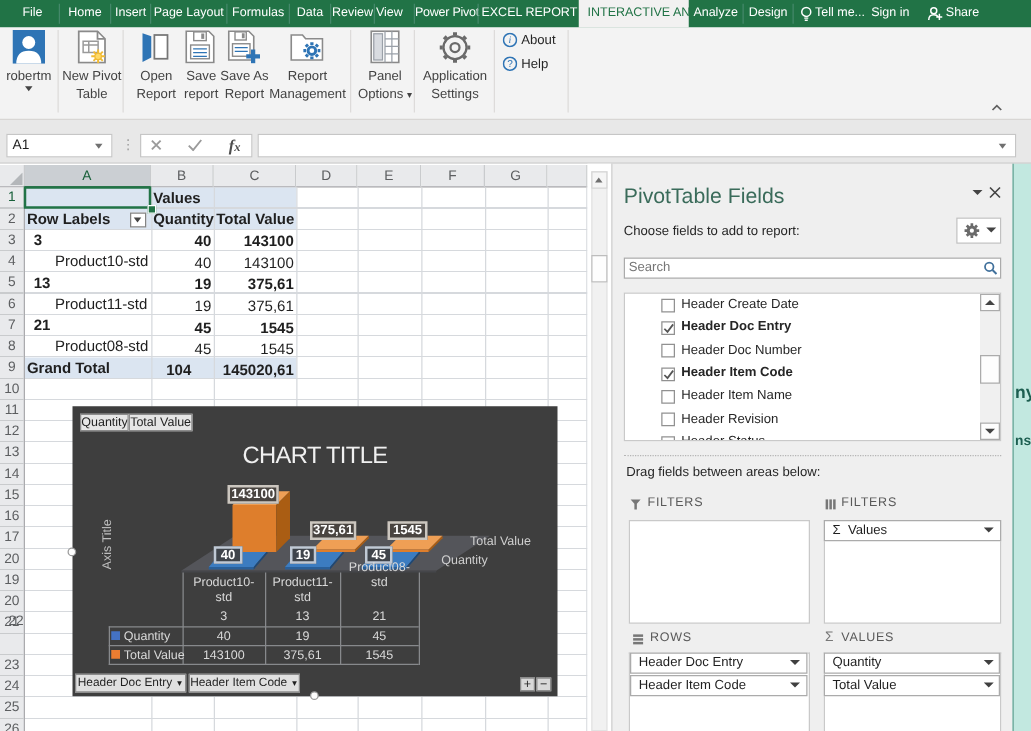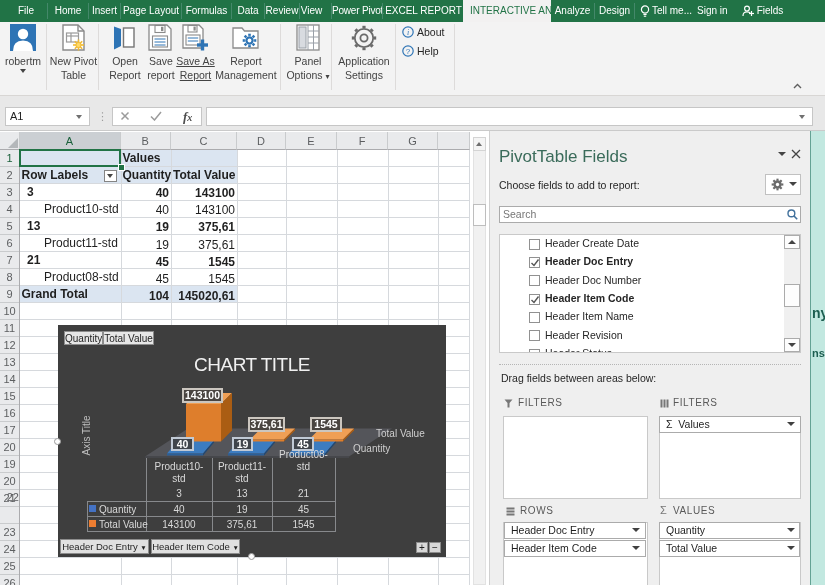--- a/index.html
+++ b/index.html
@@ -81,21 +81,21 @@
       <line x1="3.8" y1="11.2" x2="6.2" y2="11.2" stroke="#fff" stroke-width="1.1"></line>
     </svg>
     <span class="tab" style="left:652px;width:40px;">Tell me...</span>
     <span class="tab" style="left:697px;width:28px;">Sign in</span>
     <svg class="abs" style="left:742px;top:5px;" width="12" height="12" viewBox="0 0 12 12">
       <circle cx="5" cy="3.6" r="2.4" fill="none" stroke="#fff" stroke-width="1.2"></circle>
       <path d="M1 11 Q1 6.8 5 6.8 Q7.6 6.8 8.6 8.5" fill="none" stroke="#fff" stroke-width="1.2"></path>
       <line x1="9.5" y1="6" x2="9.5" y2="11" stroke="#fff" stroke-width="1.2"></line>
       <line x1="7" y1="8.5" x2="12" y2="8.5" stroke="#fff" stroke-width="1.2"></line>
     </svg>
-    <span class="tab" style="left:755px;width:30px;">Fields</span>
+    <span class="tab" style="left:755px;width:30px;">Share</span>
   </div>
 
   <div id="ribbon" class="abs">
     <span class="rsep" style="left:46px;"></span>
     <span class="rsep" style="left:98px;"></span>
     <span class="rsep" style="left:280px;"></span>
     <span class="rsep" style="left:331px;"></span>
     <span class="rsep" style="left:395px;"></span>
     <span class="rsep" style="left:454px;"></span>
 
@@ -149,21 +149,21 @@
       <rect x="4" y="11" width="14" height="10" fill="#fff" stroke="#8a8a8a" stroke-width="1.1"></rect>
       <g stroke="#2e74b5" stroke-width="1">
         <line x1="5.8" y1="14" x2="16.2" y2="14"></line>
         <line x1="5.8" y1="17" x2="16.2" y2="17"></line>
       </g>
       <g stroke="#2e74b5" stroke-width="3.4">
         <line x1="20.5" y1="15.5" x2="20.5" y2="26.5"></line>
         <line x1="15" y1="21" x2="26" y2="21"></line>
       </g>
     </svg>
-    <div class="rlabel" style="left:172px;top:33px;width:47px;text-decoration:underline;">Save As<br>Report</div>
+    <div class="rlabel" style="left:172px;top:33px;width:47px;">Save As<br>Report</div>
 
     <svg class="abs" style="left:232px;top:2px;" width="27" height="27" viewBox="0 0 27 27">
       <path d="M1 4 L10 4 L12.5 7 L26 7 L26 24 L1 24 Z" fill="#fff" stroke="#8a8a8a" stroke-width="1.3"></path>
       <g transform="translate(17.5,16.5)">
         <g stroke="#2e74b5" stroke-width="2.6">
           <line x1="0" y1="-4.6" x2="0" y2="-6.8"></line>
             <line x1="0" y1="4.6" x2="0" y2="6.8"></line>
           <line x1="-4.6" y1="0" x2="-6.8" y2="0"></line>
             <line x1="4.6" y1="0" x2="6.8" y2="0"></line>
           <line x1="-3.2" y1="-3.2" x2="-4.8" y2="-4.8"></line>
@@ -313,21 +313,21 @@
     <div class="cell" style="left:44px;top:103.5px;line-height:17px;">Product11-std</div>
     <div class="cell" style="left:123px;top:105.5px;width:46px;text-align:right;line-height:17.3px;">19</div>
     <div class="cell" style="left:171px;top:105.5px;width:64px;text-align:right;line-height:17.3px;">375,61</div>
     <div class="cell b" style="left:27px;top:120.5px;line-height:17px;">21</div>
     <div class="cell b" style="left:123px;top:122.8px;width:46px;text-align:right;line-height:17.3px;">45</div>
     <div class="cell b" style="left:171px;top:122.8px;width:64px;text-align:right;line-height:17.3px;">1545</div>
     <div class="cell" style="left:44px;top:137.5px;line-height:17px;">Product08-std</div>
     <div class="cell" style="left:123px;top:140.1px;width:46px;text-align:right;line-height:17.3px;">45</div>
     <div class="cell" style="left:171px;top:140.1px;width:64px;text-align:right;line-height:17.3px;">1545</div>
     <div class="cell b" style="left:21.5px;top:154.5px;line-height:17px;">Grand Total</div>
-    <div class="cell b" style="left:123px;top:157.4px;width:46px;text-align:right;line-height:17.3px;">104</div>
+    <div class="cell b" style="left:107px;top:157.4px;width:46px;text-align:right;line-height:17.3px;">104</div>
     <div class="cell b" style="left:171px;top:157.4px;width:64px;text-align:right;line-height:17.3px;">145020,61</div>
 
     <div class="abs" style="left:18.5px;top:17.5px;width:102px;height:18px;border:2px solid #217346;box-sizing:border-box;"></div>
     <div class="abs" style="left:117.5px;top:33px;width:5px;height:5px;background:#217346;border:1px solid #fff;"></div>
 
     <div class="abs" style="left:470px;top:0;width:19px;height:454px;background:#fff;"></div>
     <div class="abs" style="left:473px;top:6px;width:13px;height:448px;background:#f1f1f1;border:1px solid #e2e2e2;box-sizing:border-box;"></div>
     <div class="abs" style="left:473px;top:6px;width:13px;height:14px;background:#f5f5f5;border:1px solid #d4d4d4;box-sizing:border-box;"></div>
     <div class="abs" style="left:476px;top:11px;width:0;height:0;border-left:3.5px solid transparent;border-right:3.5px solid transparent;border-bottom:4px solid #6f6f6f;"></div>
     <div class="abs" style="left:473px;top:73px;width:13px;height:22px;background:#fdfdfd;border:1px solid #bdbdbd;box-sizing:border-box;"></div>

